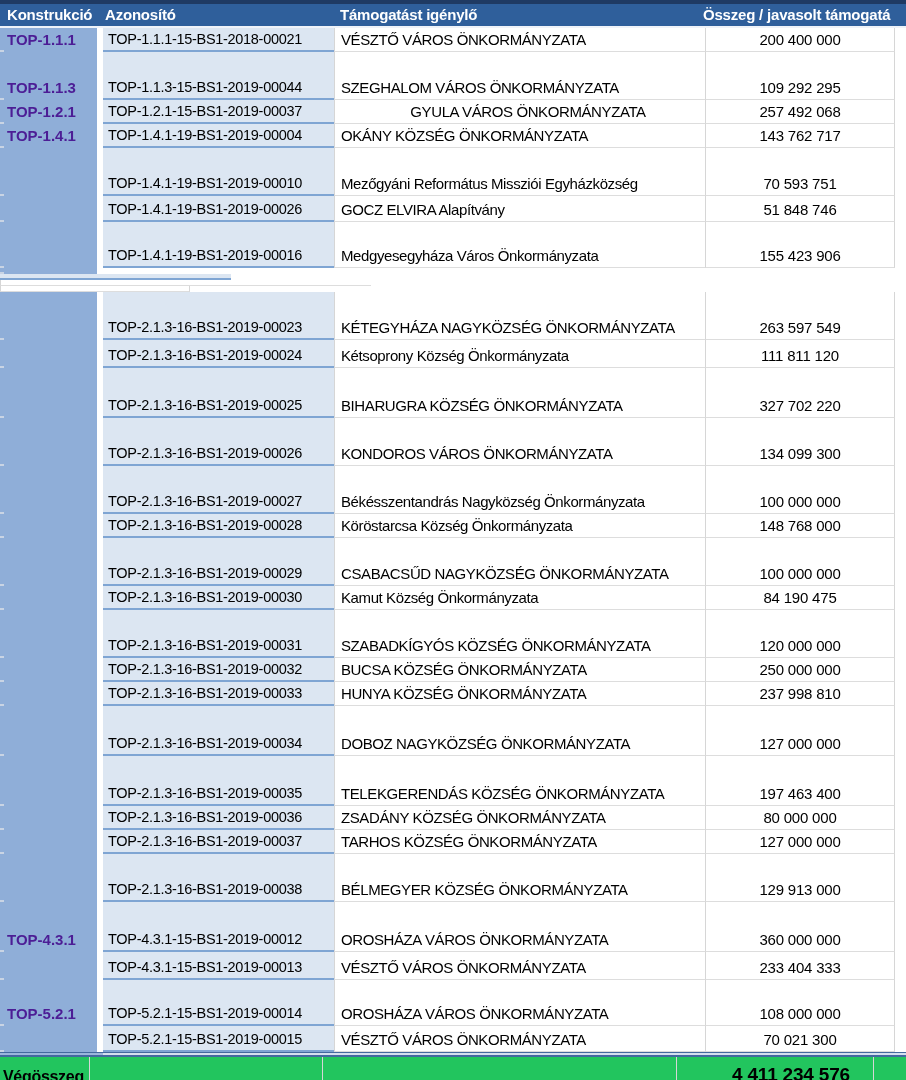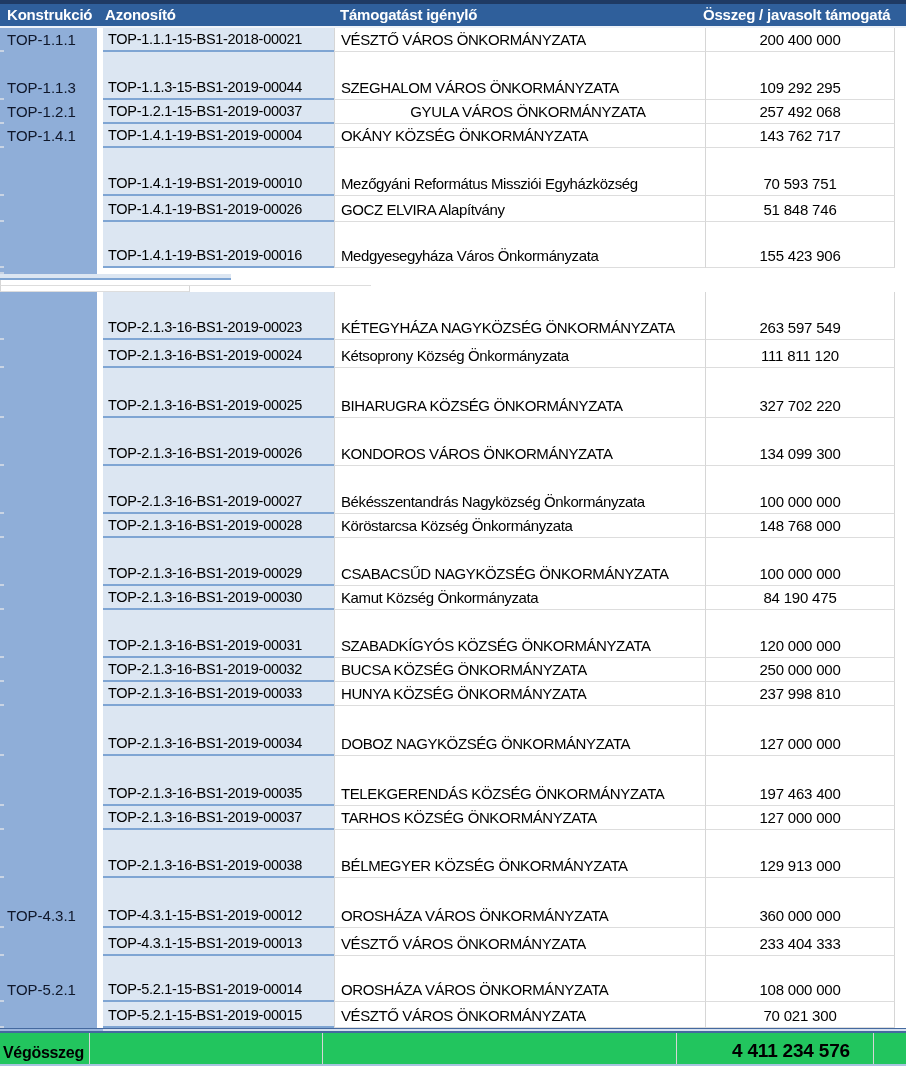--- a/index.html
+++ b/index.html
@@ -13,21 +13,21 @@
       color:#ffffff;font-weight:bold;font-size:15px;letter-spacing:-0.2px;}
   .header-row .hc{box-sizing:border-box;white-space:nowrap;overflow:hidden;padding-bottom:3px;}
   .h1{width:103px;padding-left:7px;}
   .h2{width:231px;padding-left:2px;}
   .h3{width:371px;padding-left:6px;}
   .h4{flex:1;margin-left:-2px;}
 
   
   .row{display:flex;box-sizing:border-box;}
   .cell{box-sizing:border-box;display:flex;align-items:flex-end;overflow:hidden;}
-  .c1{width:97px;background:#8FAED8;color:#0f172a;font-weight:normal;font-size:15px;
+  .c1{width:97px;background:#8FAED8;color:#4c1d95;font-weight:bold;font-size:15px;
       padding:0 0 4px 7px;white-space:nowrap;position:relative;}
   .c1::after{content:"";position:absolute;left:0;bottom:0;width:4px;height:2px;background:#C9D4E4;}
   .gut{width:6px;background:#ffffff;}
   .c2{width:231px;background:#DCE6F2;border-bottom:2px solid #7FA5D3;
       font-size:14.5px;color:#000;letter-spacing:-0.3px;padding:0 0 3px 5px;white-space:nowrap;}
   .c3{width:371px;background:#ffffff;border-left:1px solid #D6D6D6;border-bottom:1px solid #DDDDDD;
       font-size:15px;color:#000;letter-spacing:-0.4px;padding:0 0 3px 6px;white-space:nowrap;}
   .c4{width:190px;background:#ffffff;border-left:1px solid #D6D6D6;border-right:1px solid #D6D6D6;
       border-bottom:1px solid #DDDDDD;font-size:15px;color:#000;justify-content:center;
       padding:0 0 3px 0;white-space:nowrap;letter-spacing:-0.2px;}
@@ -247,20 +247,28 @@
 
   <div class="row" style="height: 50px;">
     <div class="cell c1"></div>
     <div class="gut"></div>
     <div class="cell c2">TOP-2.1.3-16-BS1-2019-00035</div>
     <div class="cell c3">TELEKGERENDÁS KÖZSÉG ÖNKORMÁNYZATA</div>
     <div class="cell c4">197 463 400</div>
     <div class="rest"></div>
   </div>
 
+  <div class="row" style="height: 24px;">
+    <div class="cell c1"></div>
+    <div class="gut"></div>
+    <div class="cell c2">TOP-2.1.3-16-BS1-2019-00036</div>
+    <div class="cell c3">ZSADÁNY KÖZSÉG ÖNKORMÁNYZATA</div>
+    <div class="cell c4">80 000 000</div>
+    <div class="rest"></div>
+  </div>
 
   <div class="row" style="height: 24px;">
     <div class="cell c1"></div>
     <div class="gut"></div>
     <div class="cell c2">TOP-2.1.3-16-BS1-2019-00037</div>
     <div class="cell c3">TARHOS KÖZSÉG ÖNKORMÁNYZATA</div>
     <div class="cell c4">127 000 000</div>
     <div class="rest"></div>
   </div>
 

